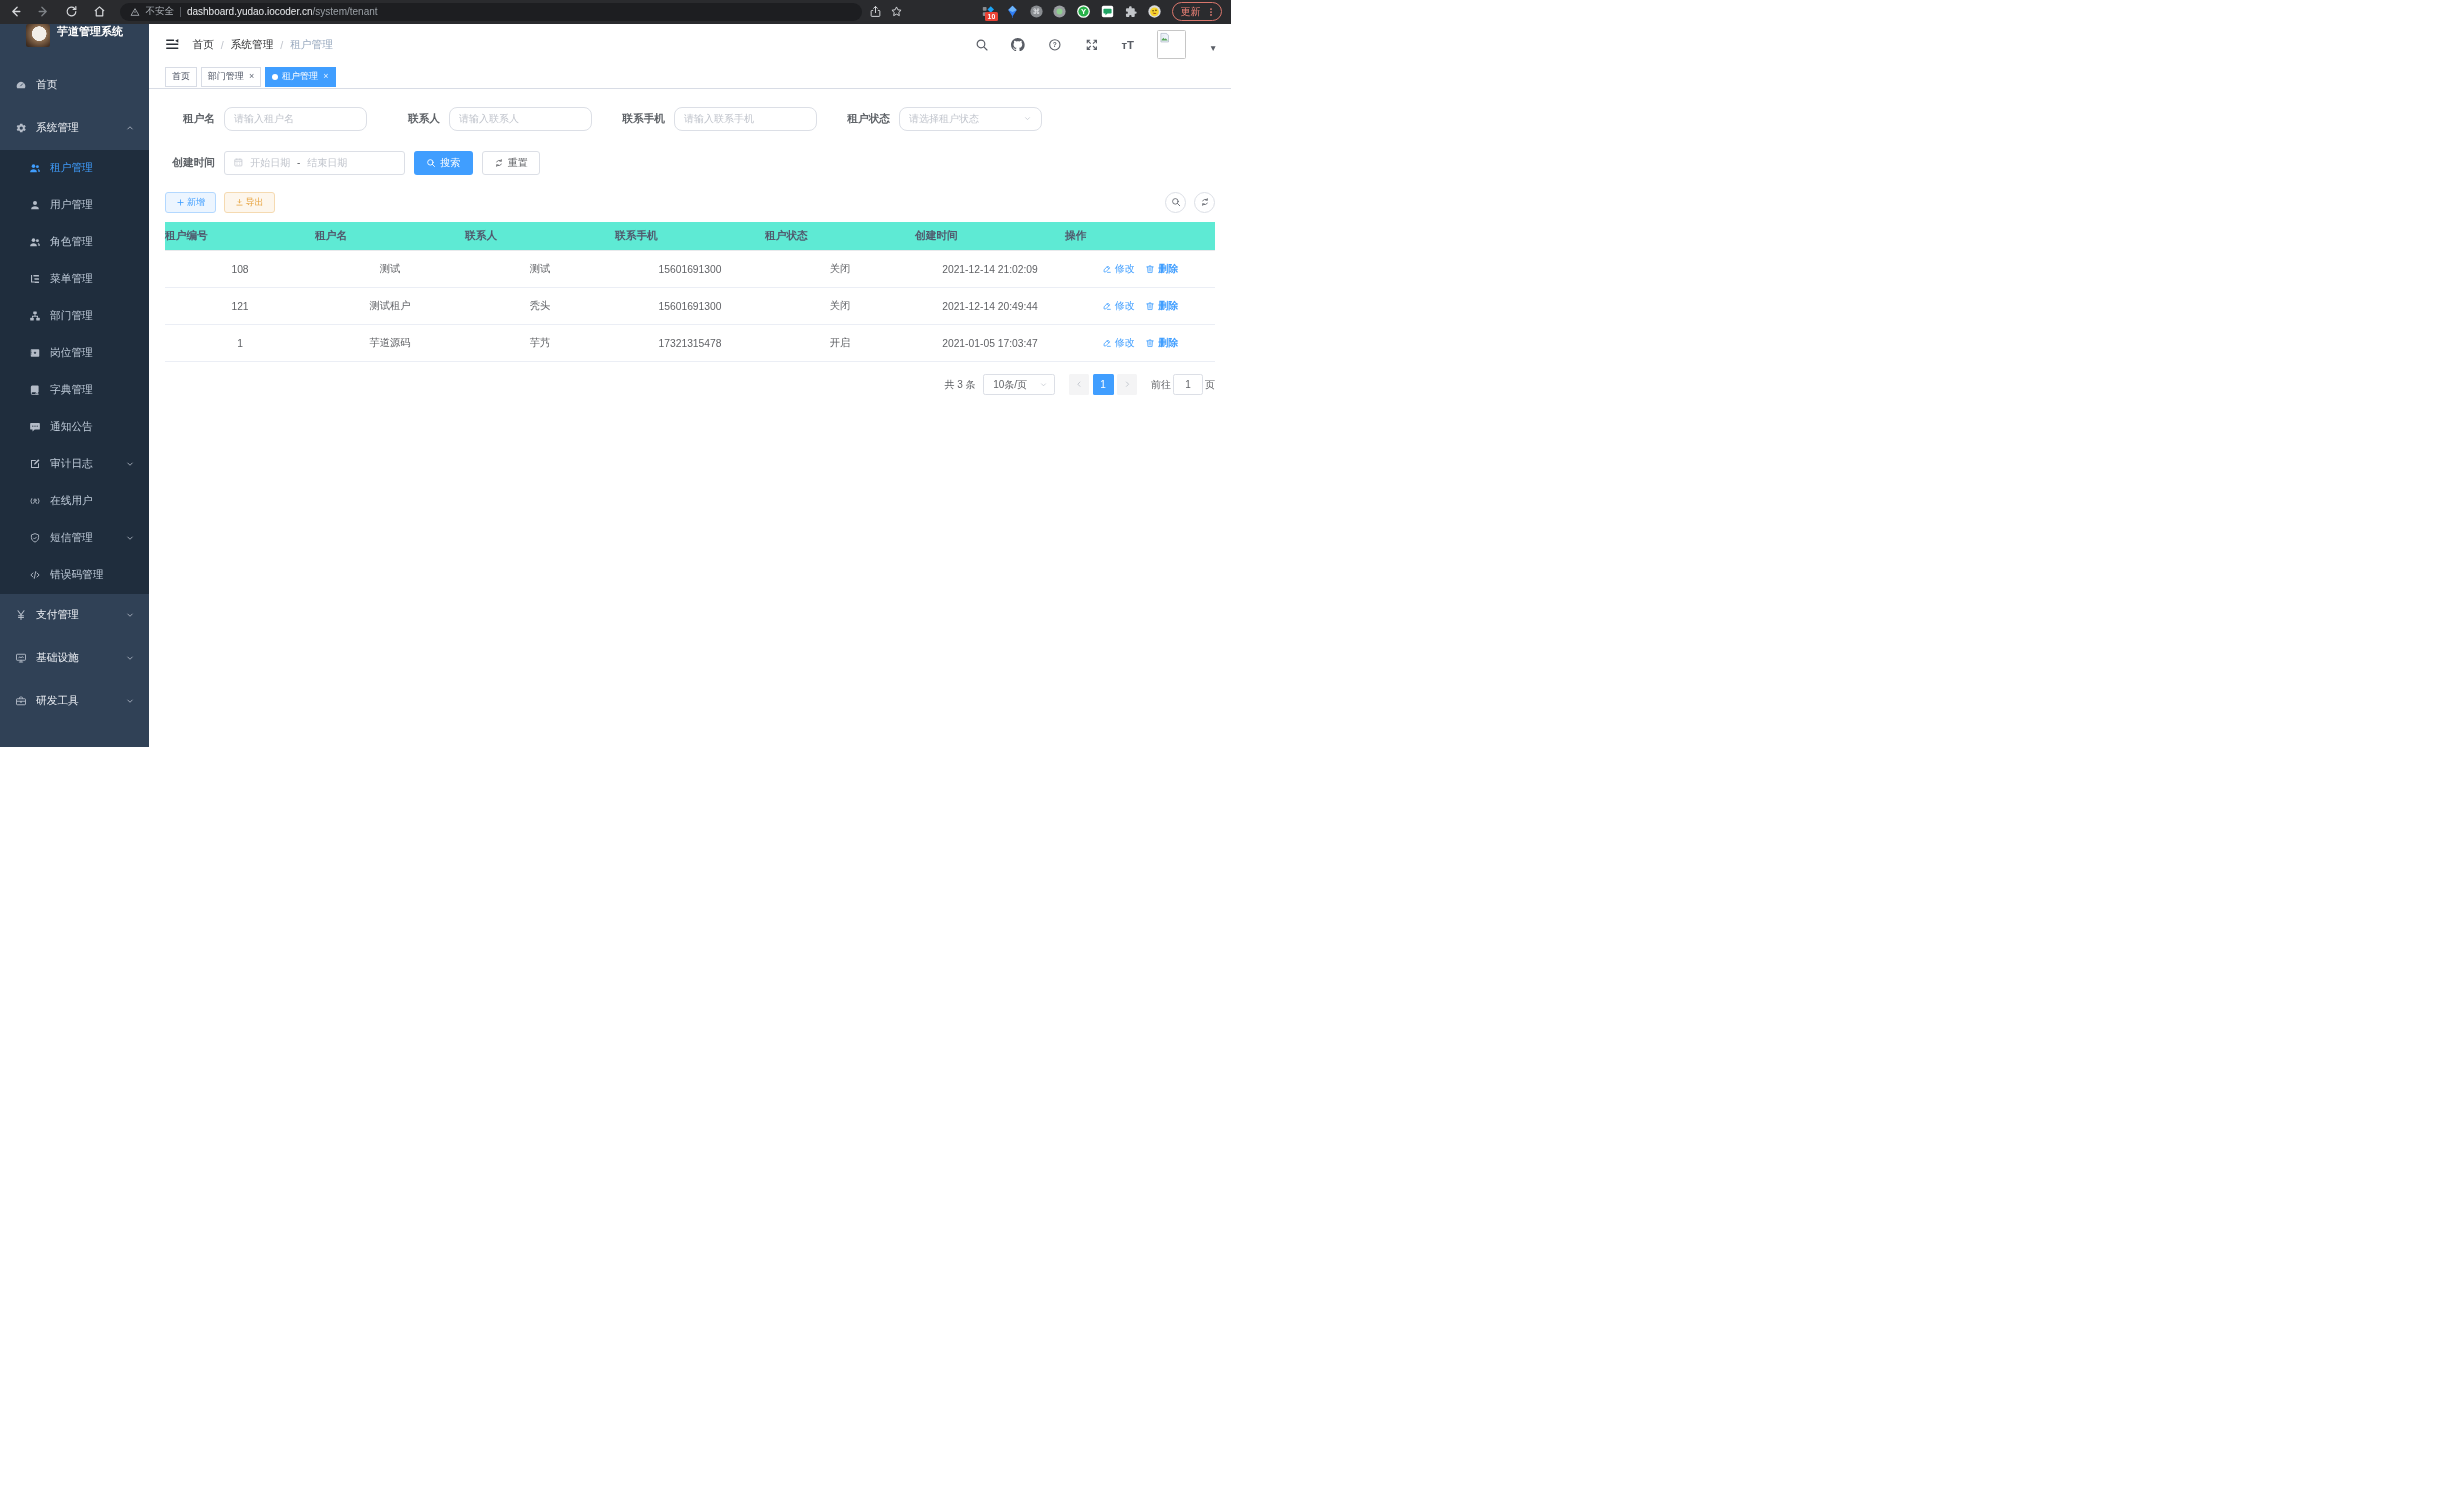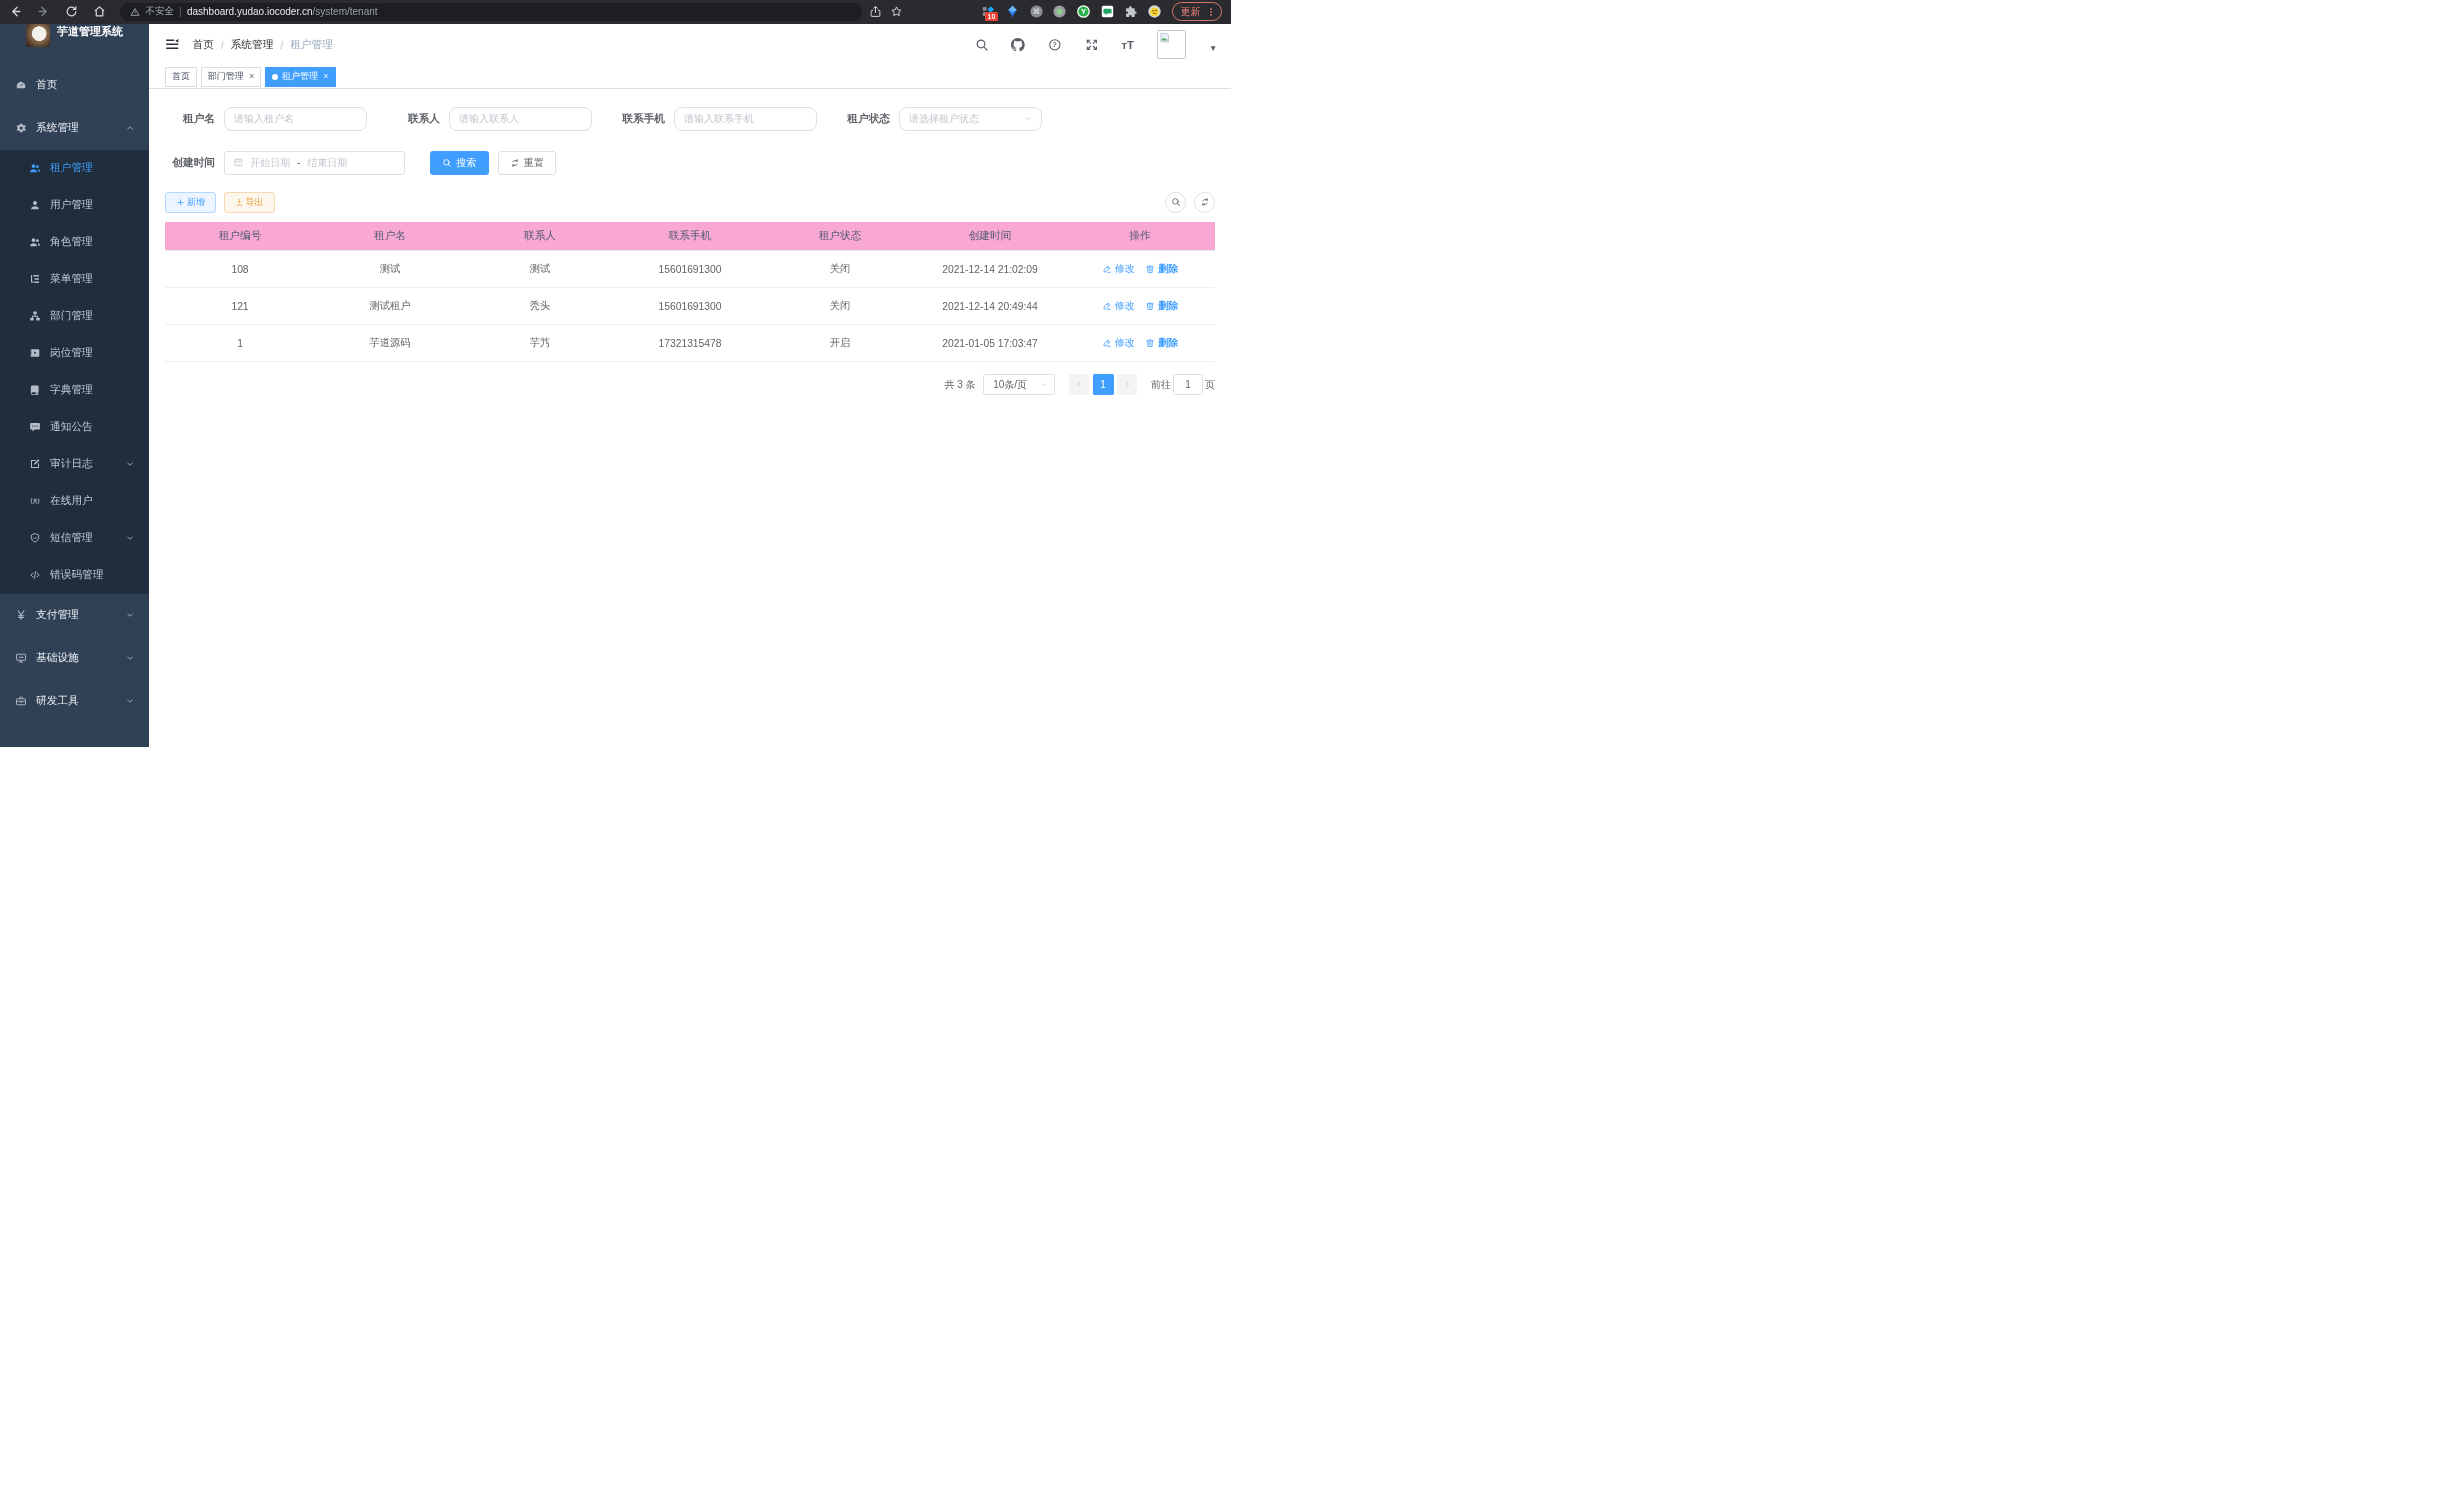--- a/index.html
+++ b/index.html
@@ -73,36 +73,36 @@
   .inp::placeholder{color:#c0c4cc;}
   .inp.select{display:flex;align-items:center;justify-content:space-between;cursor:pointer;}
   .inp.select .ph{color:#c0c4cc;}
   .sel-chev{width:9px;height:9px;color:#c0c4cc;}
   .date-range{width:181px;height:24px;border:0.8px solid #dcdfe6;border-radius:3px;display:flex;align-items:center;gap:6.9px;padding:0 7.6px;cursor:pointer;}
   .date-range .icon{width:10.7px;height:10.7px;color:#c0c4cc;}
   .date-ph{color:#c0c4cc;font-size:10px;}
   .date-sep{color:#606266;font-size:10px;}
   .btn{display:inline-flex;align-items:center;justify-content:center;gap:3.8px;height:24px;padding:0 11.4px;border-radius:3px;font-size:10px;cursor:pointer;border:0.8px solid transparent;white-space:nowrap;}
   .btn .icon{width:10px;height:10px;}
-  .btn-primary{background:var(--accent,#409eff);color:#fff;margin-left:25px;}
+  .btn-primary{background:var(--accent,#409eff);color:#fff;margin-left:9px;}
   .btn-default{background:#fff;border-color:#dcdfe6;color:#606266;margin-left:9px;}
 
   
   .toolbar{display:flex;align-items:center;margin-bottom:9px;}
   .btn-sm{height:21px;padding:0 10px;font-size:9px;border-radius:3px;display:inline-flex;align-items:center;gap:2px;cursor:pointer;}
   .btn-sm .icon{width:9px;height:9px;}
   .btn-plain-primary{background:#ecf5ff;border:0.8px solid #b3d8ff;color:var(--accent,#409eff);}
   .btn-plain-warning{background:#fdf6ec;border:0.8px solid #f5dab1;color:var(--warning,#e6a23c);margin-left:7.6px;}
   .toolbar-right{margin-left:auto;display:flex;gap:7.6px;}
   .circle-btn{width:21px;height:21px;border-radius:50%;border:0.8px solid #dcdfe6;background:#fff;display:flex;align-items:center;justify-content:center;color:#5a5e66;cursor:pointer;}
   .circle-btn .icon{width:10px;height:10px;}
 
   
   table.grid{width:100%;border-collapse:collapse;table-layout:fixed;}
-  .grid th{height:29px;background:#f9a8d4;color:#515a6e;font-size:10.7px;font-weight:400;text-align:center;border-bottom:0.8px solid #e8eaec;}
+  .grid th{height:29px;background:#5eead4;color:#515a6e;font-size:10.7px;font-weight:700;text-align:left;border-bottom:0.8px solid #e8eaec;}
   .grid td{height:37px;color:#606266;font-size:10.3px;text-align:center;border-bottom:0.8px solid #ebeef5;white-space:nowrap;}
   .op-link{color:var(--accent,#409eff);display:inline-flex;align-items:center;gap:3px;cursor:pointer;font-size:10px;}
   .op-link + .op-link{margin-left:10.7px;font-weight:bold;}
   .op-link .icon{width:10px;height:10px;}
 
   
   .pagination{display:flex;align-items:center;justify-content:flex-end;gap:7.6px;margin-top:12px;color:#606266;font-size:10px;}
   .page-size{width:72px;height:21px;border:0.8px solid #dcdfe6;border-radius:2.3px;display:flex;align-items:center;justify-content:space-between;padding:0 6px 0 9px;cursor:pointer;margin-right:6px;}
   .pager{display:flex;align-items:center;gap:3.8px;}
   .page-btn{width:20px;height:21px;background:#f4f4f5;border-radius:1.5px;display:flex;align-items:center;justify-content:center;color:#c0c4cc;cursor:pointer;}

